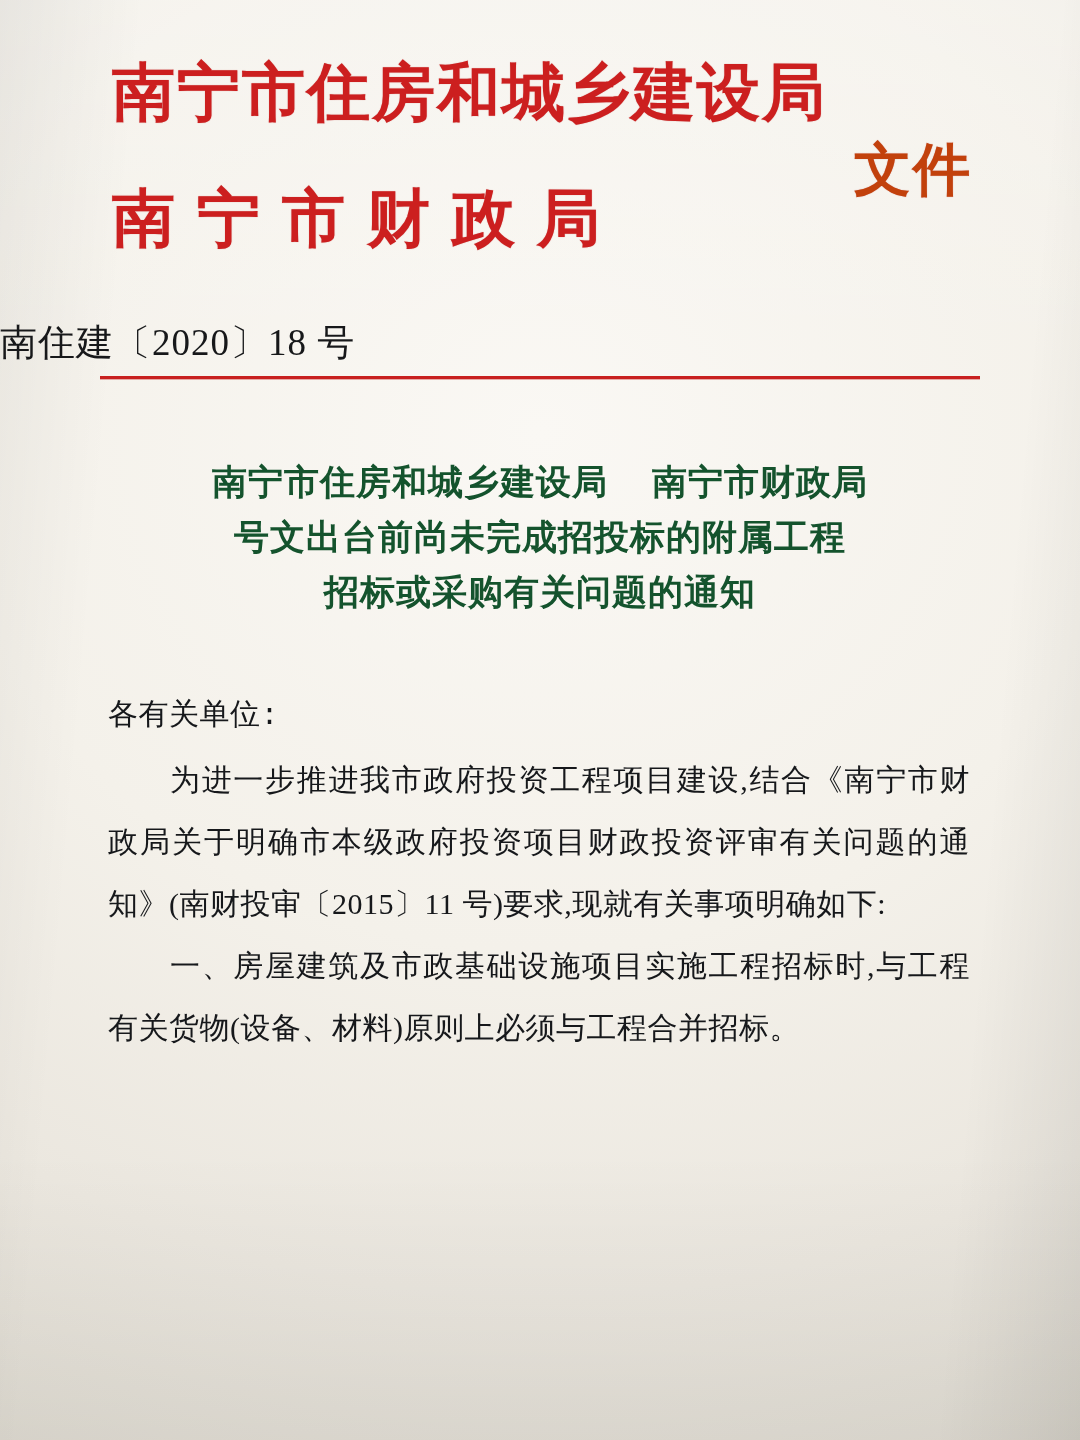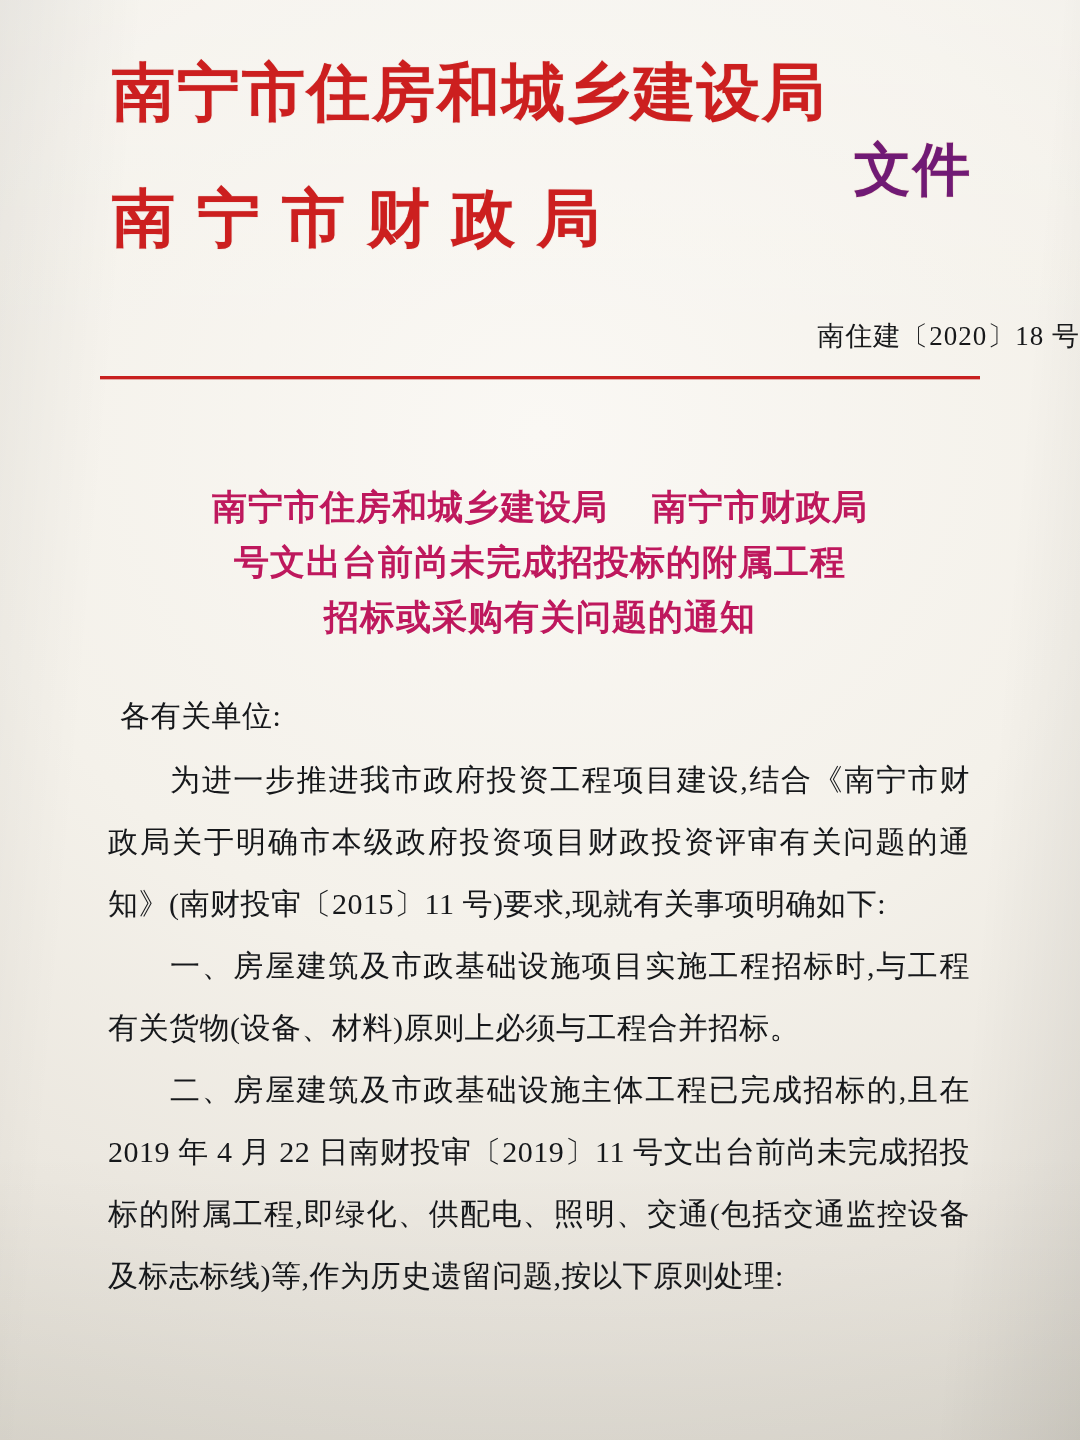--- a/index.html
+++ b/index.html
@@ -62,61 +62,60 @@
   .agency-2 {
     left: 112px;
     top: 148px;
     font-size: 63px;
     letter-spacing: 22px;
   }
   .doc-word {
     position: absolute;
     right: 108px;
     top: 104px;
-    color: #701a75;
+    color: #c2410c;
     font-size: 57px;
     font-weight: 700;
     letter-spacing: 2px;
     text-shadow: 0 0 1px rgba(170,20,20,0.45);
   }
 
   
   .doc-number {
     position: absolute;
     top: 318px;
     left: 0;
     width: 1080px;
-    text-align: right;
-    font-size: 27px;
+    text-align: left;
+    font-size: 37px;
     color: #17181a;
     letter-spacing: 1px;
   }
   .red-rule {
     position: absolute;
     top: 376px;
     left: 100px;
     width: 880px;
     height: 3px;
     background: #c8201f;
     box-shadow: 0 1px 0 rgba(200,32,31,0.35);
   }
 
   
   .title-block {
     position: absolute;
     top: 455px;
     left: 0;
     width: 1080px;
     text-align: center;
-    color: #be185d;
+    color: #14532d;
     font-weight: 700;
     font-size: 35px;
     line-height: 55px;
     letter-spacing: 1px;
-    margin-top: 25px;
   }
   .title-line span.gap {
     display: inline-block;
     width: 44px;
   }
 
   
   .body-block {
     position: absolute;
     top: 685px;
@@ -124,21 +123,22 @@
     width: 862px;
     color: #16181b;
     font-size: 30px;
     line-height: 62px;
     letter-spacing: 0.5px;
     text-align: justify;
     text-justify: inter-ideograph;
   }
   .p-salutation {
     text-indent: 0;
-    margin: 0 0 2px 12px;
+    margin: 0 0 2px 0;
+    font-family: Liberation Mono, monospace;
   }
   .p-indent {
     text-indent: 62px;
     margin: 0;
   }
 </style>
 </head>
 <body>
 
 <div class="page"></div>
@@ -160,16 +160,15 @@
       <span>南宁市住房和城乡建设局</span><span class="gap"></span><span>南宁市财政局</span>
     </div>
     <div class="title-line">号文出台前尚未完成招投标的附属工程</div>
     <div class="title-line">招标或采购有关问题的通知</div>
   </div>
 
   <div class="body-block">
     <p class="p-salutation">各有关单位:</p>
     <p class="p-indent">为进一步推进我市政府投资工程项目建设,结合《南宁市财政局关于明确市本级政府投资项目财政投资评审有关问题的通知》(南财投审〔2015〕11 号)要求,现就有关事项明确如下:</p>
     <p class="p-indent">一、房屋建筑及市政基础设施项目实施工程招标时,与工程有关货物(设备、材料)原则上必须与工程合并招标。</p>
-    <p class="p-indent">二、房屋建筑及市政基础设施主体工程已完成招标的,且在 2019 年 4 月 22 日南财投审〔2019〕11 号文出台前尚未完成招投标的附属工程,即绿化、供配电、照明、交通(包括交通监控设备及标志标线)等,作为历史遗留问题,按以下原则处理:</p>
   </div>
 
 </div>
 
 </body></html>

